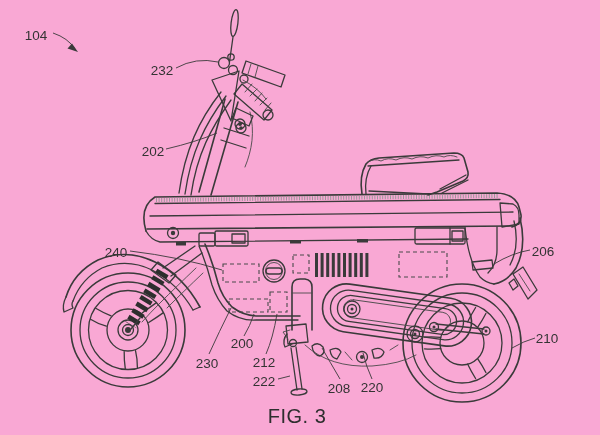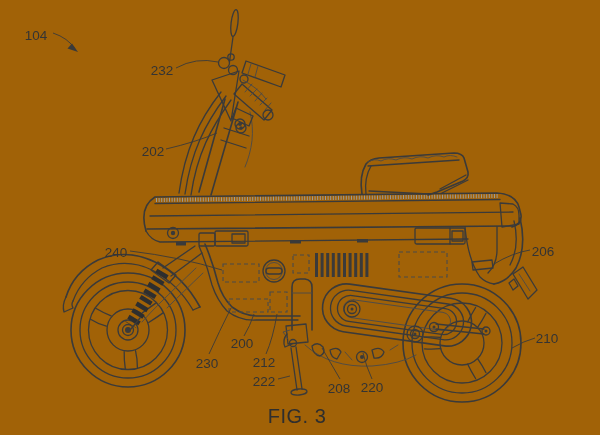--- a/index.html
+++ b/index.html
@@ -1,19 +1,19 @@
 <!DOCTYPE html>
 <html><head>
 <meta charset="utf-8">
 <style>
   html,body{margin:0;padding:0;background:#fff;}
   .stage{
     position:relative;
     width:600px;height:435px;
-    background:#a16207;
+    background:#f9a8d4;
     overflow:hidden;
     font-family:"Liberation Sans", sans-serif;
   }
   svg{display:block;}
   .ln   { stroke:#3a3a3a; fill:none; stroke-width:1.3; stroke-linecap:round; stroke-linejoin:round; }
   .ln2  { stroke:#3a3a3a; fill:none; stroke-width:1.6; stroke-linecap:round; stroke-linejoin:round; }
   .thin { stroke:#4a4a4a; fill:none; stroke-width:0.9; stroke-linecap:round; }
   .dash { stroke:#4a4a4a; fill:none; stroke-width:1.1; stroke-dasharray:4 3; }
   .fillDark{ fill:#3a3a3a; stroke:none; }
   .stipple{ stroke:#9a9a9a; stroke-width:4; stroke-dasharray:1 1.6; fill:none; }

